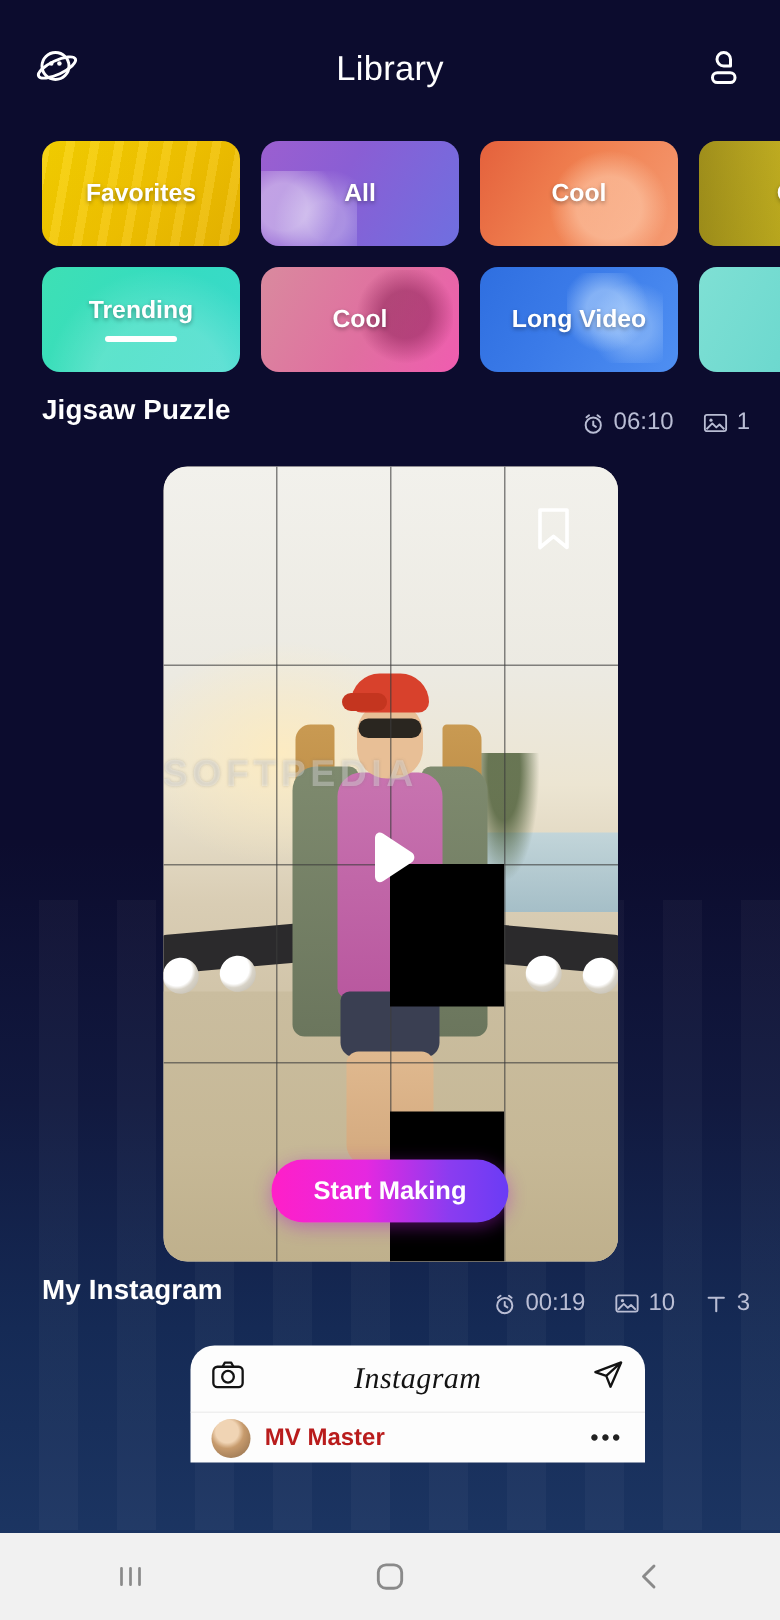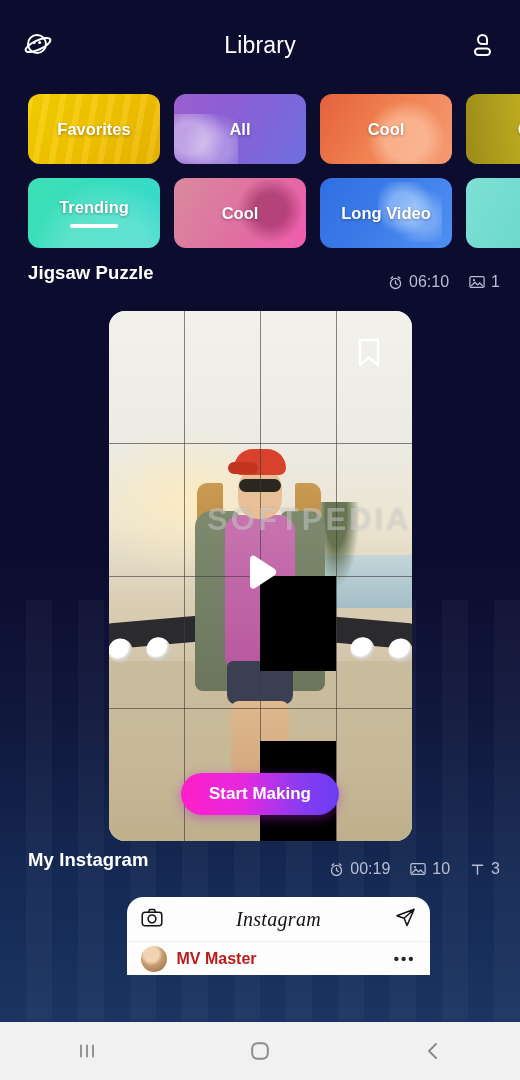--- a/index.html
+++ b/index.html
@@ -165,22 +165,22 @@
   
   .grid-lines{ position:absolute; inset:0; pointer-events:none; }
   .gl-v{ position:absolute; top:0; bottom:0; width:1px; background:rgba(60,60,60,.62); }
   .gl-h{ position:absolute; left:0; right:0; height:1px; background:rgba(60,60,60,.62); }
 
   
   .missing-tile{ position:absolute; background:#000; }
 
   
   .watermark{
-    position:absolute; left:0; right:0; top:36%; text-align:right;
-    font-size:31px; font-weight:bold; letter-spacing:3px;
+    position:absolute; left:0; right:0; top:36%; text-align:left;
+    font-size:25px; font-weight:bold; letter-spacing:3px;
     color:rgba(255,255,255,.30); text-shadow:0 0 2px rgba(120,120,120,.35);
     pointer-events:none; user-select:none;
   }
 
   .bookmark{ position:absolute; top:26px; right:30px; cursor:pointer; }
   .play-btn{
     position:absolute; left:50%; top:50%; transform:translate(-50%,-50%);
     cursor:pointer;
   }
   .start-making{

